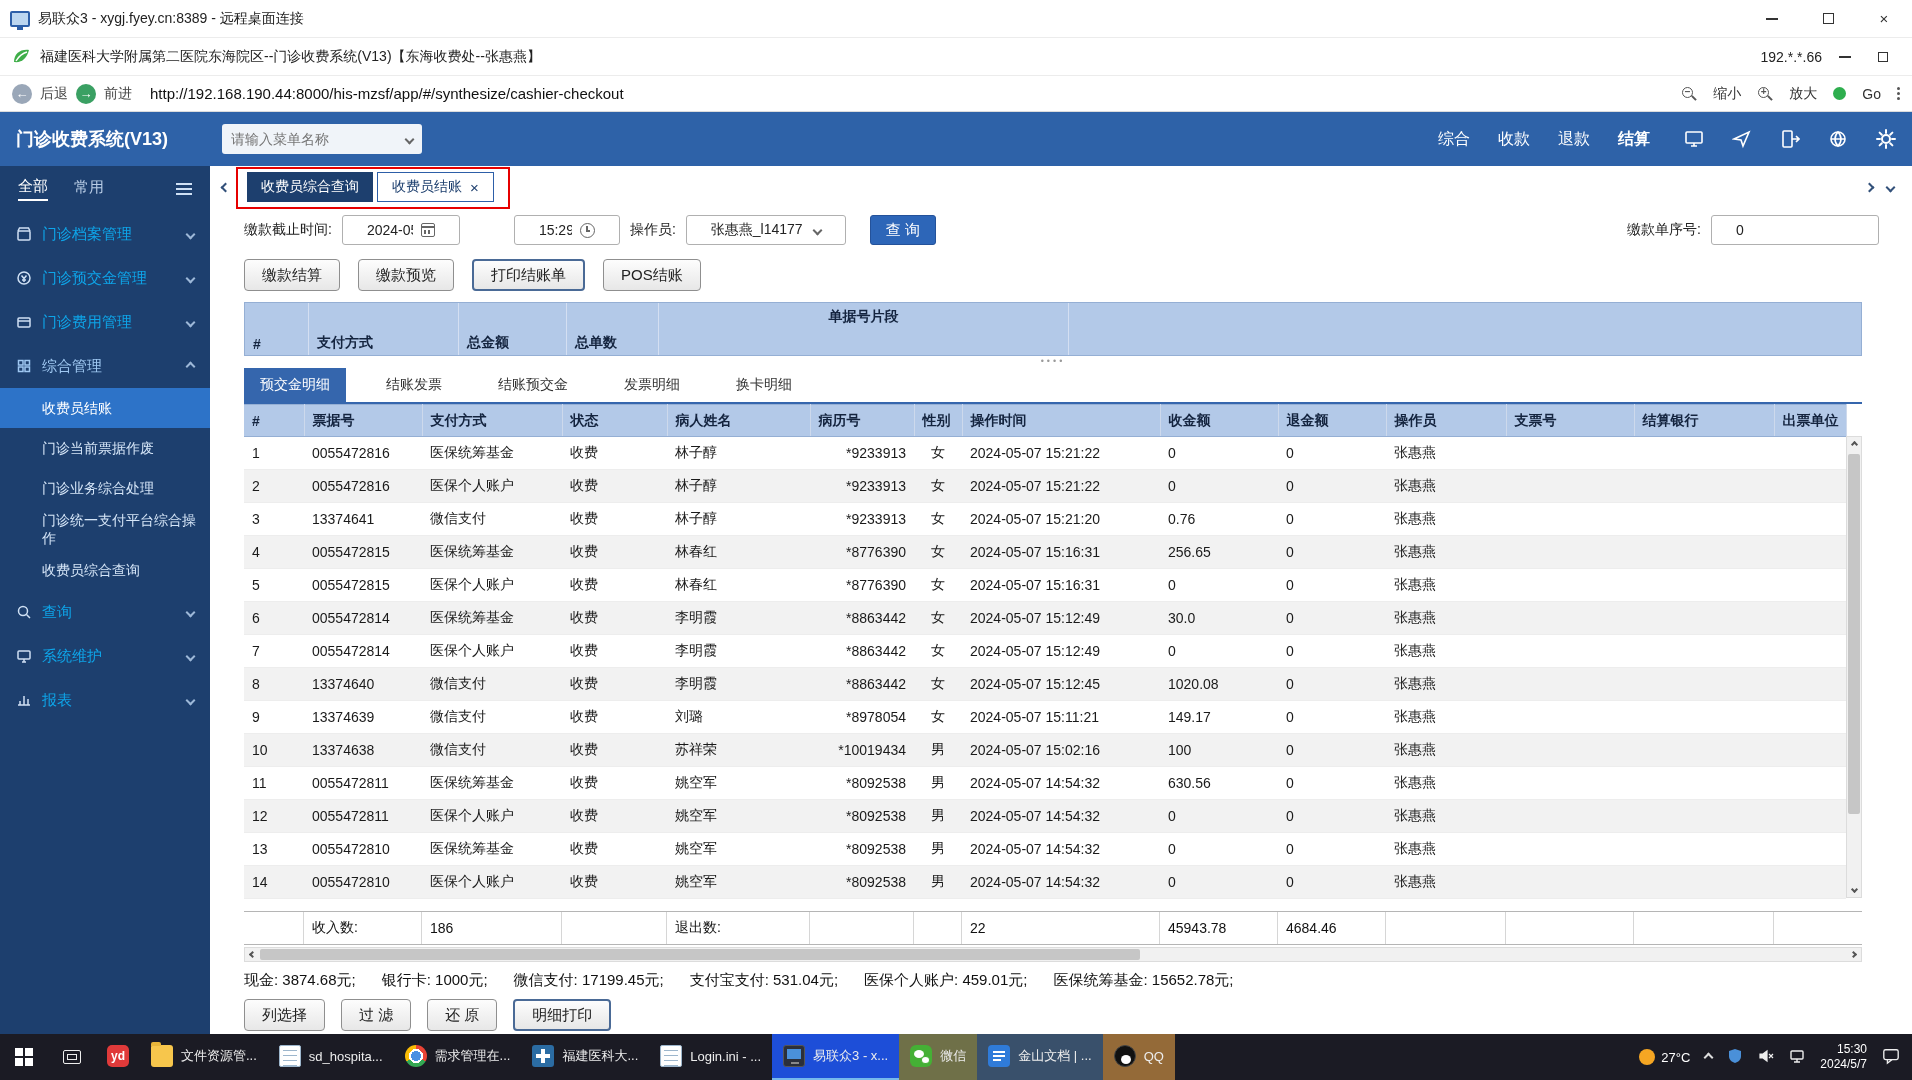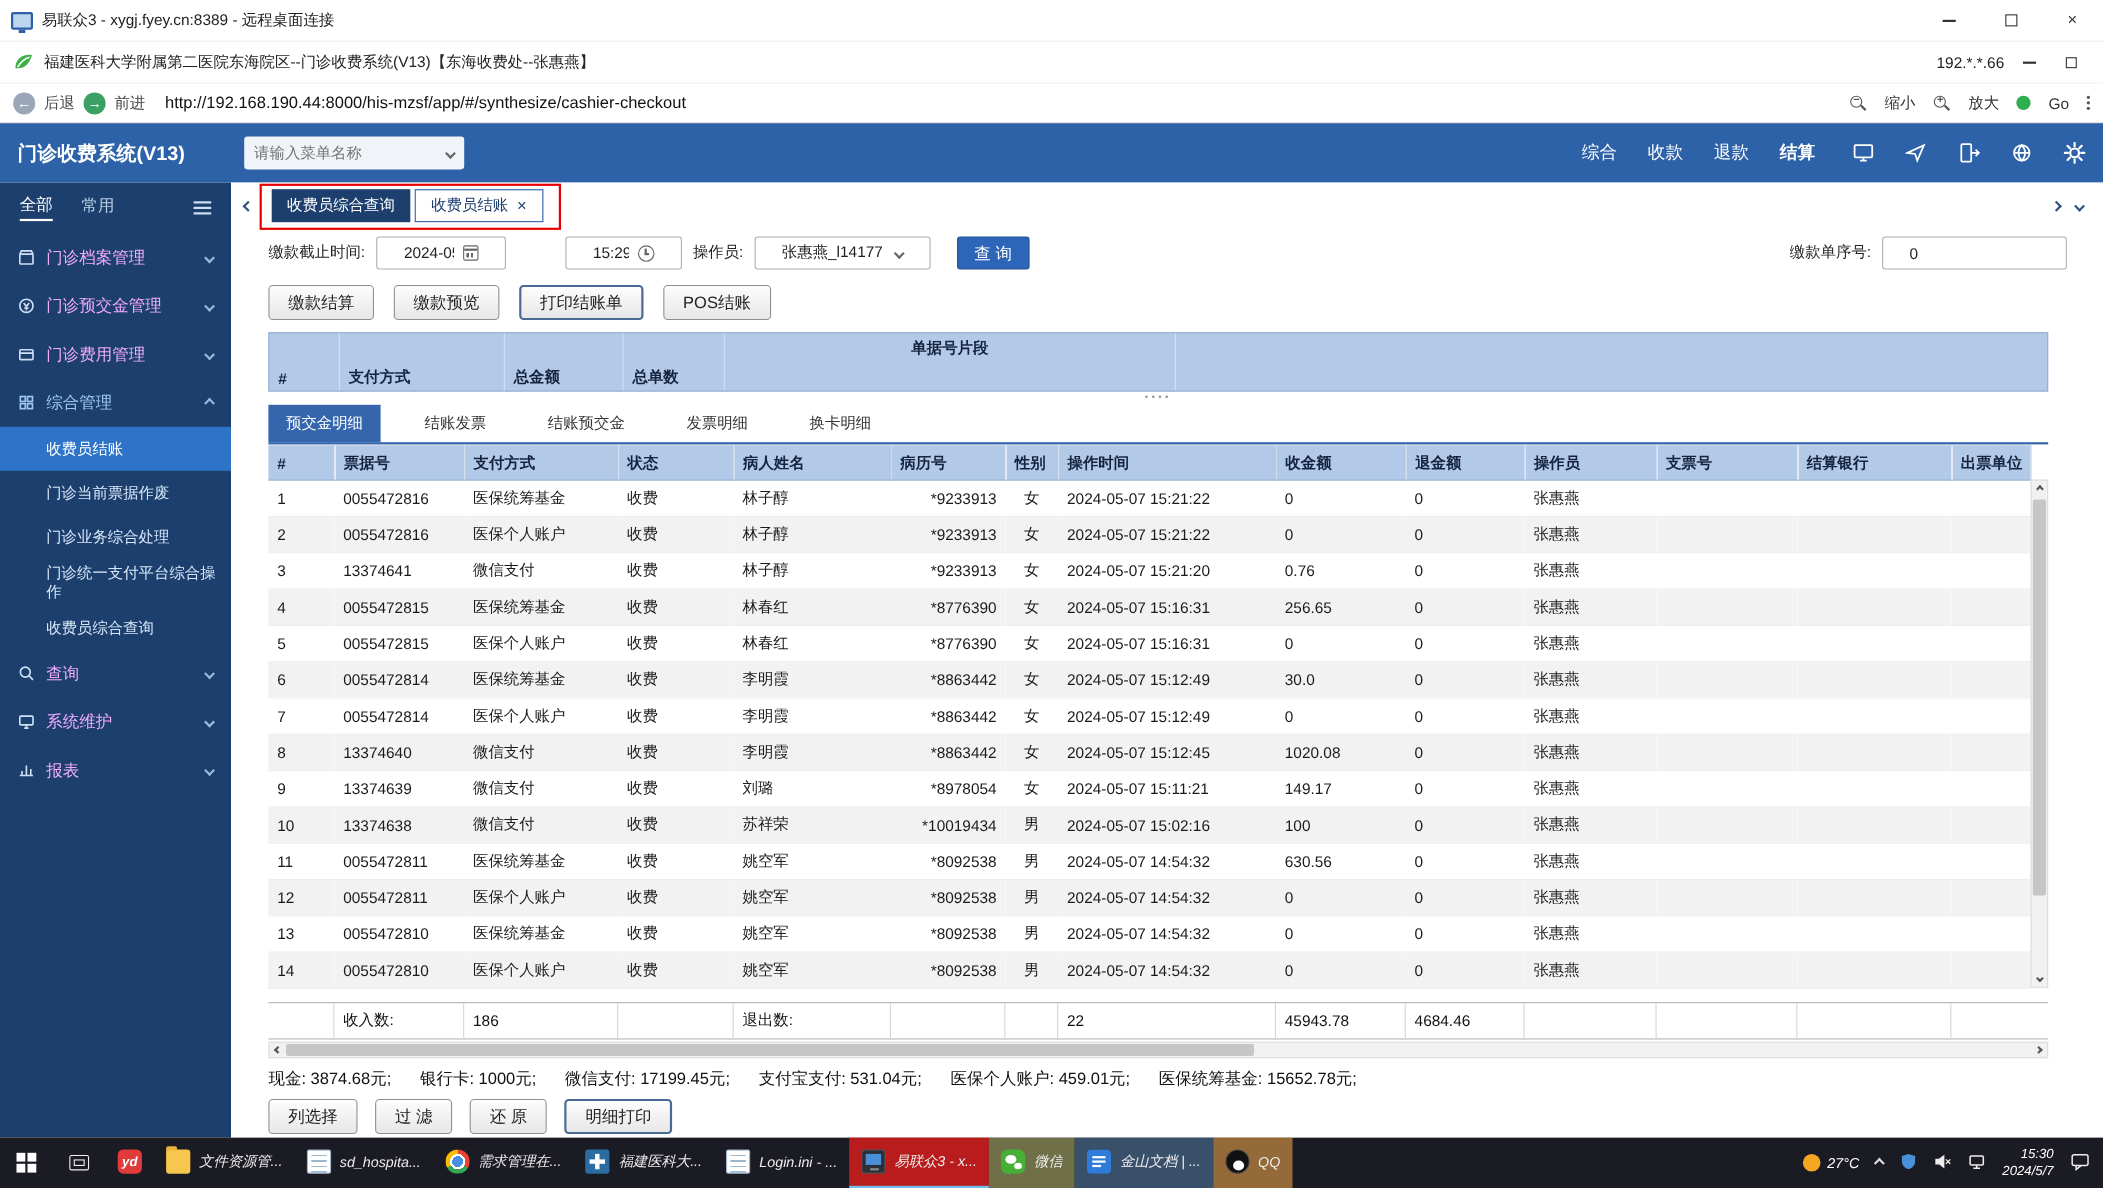--- a/index.html
+++ b/index.html
@@ -50,21 +50,21 @@
   .hicon svg { display:block; }
 
   
   .main { flex:1; display:flex; min-height:0; }
   .sidebar { width:210px; background:#1d3f6e; color:#e6f0fb; display:flex; flex-direction:column; flex:0 0 auto; }
   .side-tabs { height:46px; display:flex; align-items:center; padding:0 18px; gap:26px; font-size:15px; }
   .side-tab { color:#b9cde6; padding-bottom:3px; cursor:pointer; }
   .side-tab.active { color:#fff; font-weight:normal; border-bottom:2px solid #fff; }
   .side-burger { margin-left:auto; display:flex; flex-direction:column; gap:3px; }
   .side-burger i { width:16px; height:2px; background:#cfe0f4; }
-  .menu-item { height:44px; display:flex; align-items:center; gap:10px; padding:0 16px; font-size:15px; color:#f0abfc; cursor:pointer; }
+  .menu-item { height:44px; display:flex; align-items:center; gap:10px; padding:0 16px; font-size:15px; color:#0ea5e9; cursor:pointer; }
   .menu-item.open { color:#9fc8f2; }
   .menu-item .chev { margin-left:auto; color:#9db8d8; }
   .menu-icon { width:16px; height:16px; flex:0 0 auto; }
   .submenu-item { min-height:40px; display:flex; align-items:center; padding:3px 14px 3px 42px; font-size:14px; color:#d6e6f8; cursor:pointer; line-height:1.3; }
   .submenu-item.selected { background:#2d73c8; color:#fff; }
 
   .content { flex:1; background:#fff; display:flex; flex-direction:column; position:relative; min-width:0; }
 
   .tabstrip { height:42px; display:flex; align-items:center; padding:0 12px; position:relative; flex:0 0 auto; }
   .collapse-chev { color:#33517a; margin-right:18px; cursor:pointer; }
@@ -133,29 +133,29 @@
   .totals-line { margin:9px 0 0 34px; display:flex; gap:26px; font-size:15px; color:#111; flex:0 0 auto; white-space:nowrap; }
   .bottom-row { margin:9px 0 0 34px; display:flex; gap:16px; flex:0 0 auto; }
 
   .chev { display:inline-block; width:7px; height:7px; border-right:2px solid currentColor; border-bottom:2px solid currentColor; transform:rotate(45deg); }
   .chev.up { transform:rotate(225deg); }
   .chev.left { transform:rotate(135deg); }
   .chev.right { transform:rotate(-45deg); }
   .chev.sm { width:5px; height:5px; }
 
   
-  .taskbar { height:46px; background:#1b1b24; display:flex; align-items:stretch; color:#fff; flex:0 0 auto;font-style:italic; }
+  .taskbar { height:46px; background:#1b1b24; display:flex; align-items:stretch; color:#fff; flex:0 0 auto; }
   .tb-btn { width:48px; display:flex; align-items:center; justify-content:center; cursor:pointer; }
   .win-logo { display:grid; grid-template-columns:8px 8px; grid-template-rows:8px 8px; gap:2px; }
   .win-logo i { background:#fff; }
   .taskview { width:18px; height:14px; border:1.5px solid #eee; border-radius:2px; position:relative; }
   .taskview::after { content:""; position:absolute; left:3px; top:3px; right:3px; bottom:3px; border:1px solid #eee; }
   .tb-items { display:flex; align-items:stretch; }
   .tb-item { display:flex; align-items:center; gap:8px; padding:0 11px; max-width:150px; font-size:13px; color:#ededed; cursor:pointer; border-bottom:2px solid transparent; }
-  .tb-item.active { background:#b91c1c; border-bottom:2px solid #76b9ed; }
+  .tb-item.active { background:#1d4ed8; border-bottom:2px solid #76b9ed; }
   .tb-item.attention { background:#6f7048; }
   .tb-item.attention-blue { background:#39506b; }
   .tb-item.attention-orange { background:#946a38; }
   .tb-label { white-space:nowrap; overflow:hidden; max-width:105px; }
   .ticon { width:22px; height:22px; border-radius:3px; flex:0 0 auto; position:relative; }
   .ticon-youdao { background:#e03a3a; color:#fff; font-weight:bold; font-size:12px; display:flex; align-items:center; justify-content:center; border-radius:5px; }
   .ticon-explorer { background:#f7c64c; border-radius:2px 3px 3px 3px; }
   .ticon-explorer::before { content:""; position:absolute; top:-3px; left:0; width:10px; height:4px; background:#e8b53a; border-radius:2px 2px 0 0; }
   .ticon-notepad { background:#fdfdfd; border:1px solid #9db6cc; border-radius:2px;
      background-image:repeating-linear-gradient(#fff 0 4px,#9db6cc 4px 5px); background-size:70% 100%; background-repeat:no-repeat; background-position:50% 50%; }

